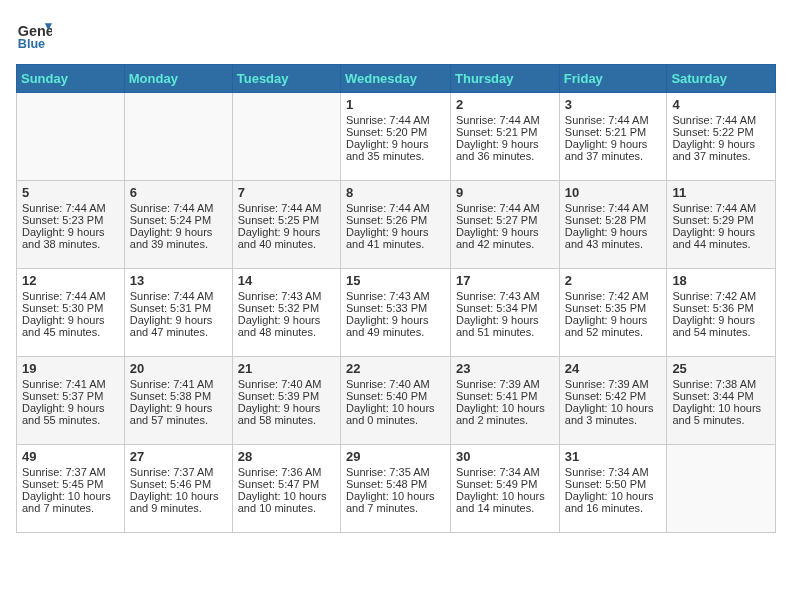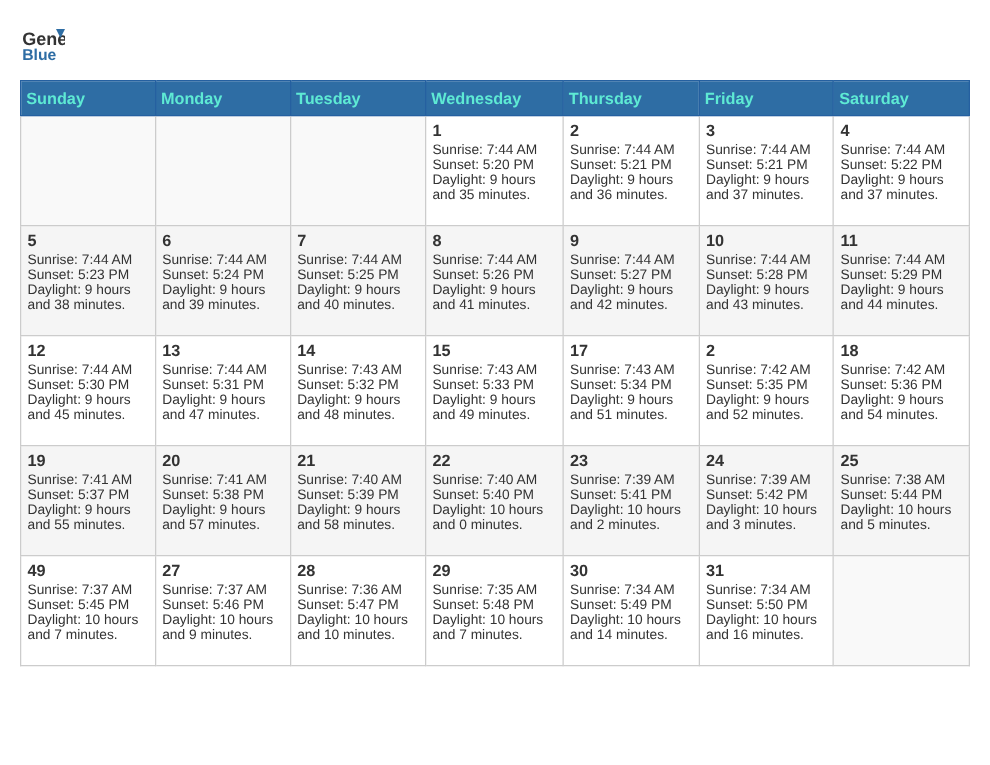--- a/index.html
+++ b/index.html
@@ -262,21 +262,21 @@
         </td>
         <td>
           <span class="day-number">24</span>
           <div>Sunrise: 7:39 AM</div>
           <div>Sunset: 5:42 PM</div>
           <div>Daylight: 10 hours and 3 minutes.</div>
         </td>
         <td>
           <span class="day-number">25</span>
           <div>Sunrise: 7:38 AM</div>
-          <div>Sunset: 5:44 PM</div>
+          <div>Sunset: 3:44 PM</div>
           <div>Daylight: 10 hours and 5 minutes.</div>
         </td>
       </tr>
       <tr class="week-row">
         <td>
           <span class="day-number">49</span>
           <div>Sunrise: 7:37 AM</div>
           <div>Sunset: 5:45 PM</div>
           <div>Daylight: 10 hours and 7 minutes.</div>
         </td>

